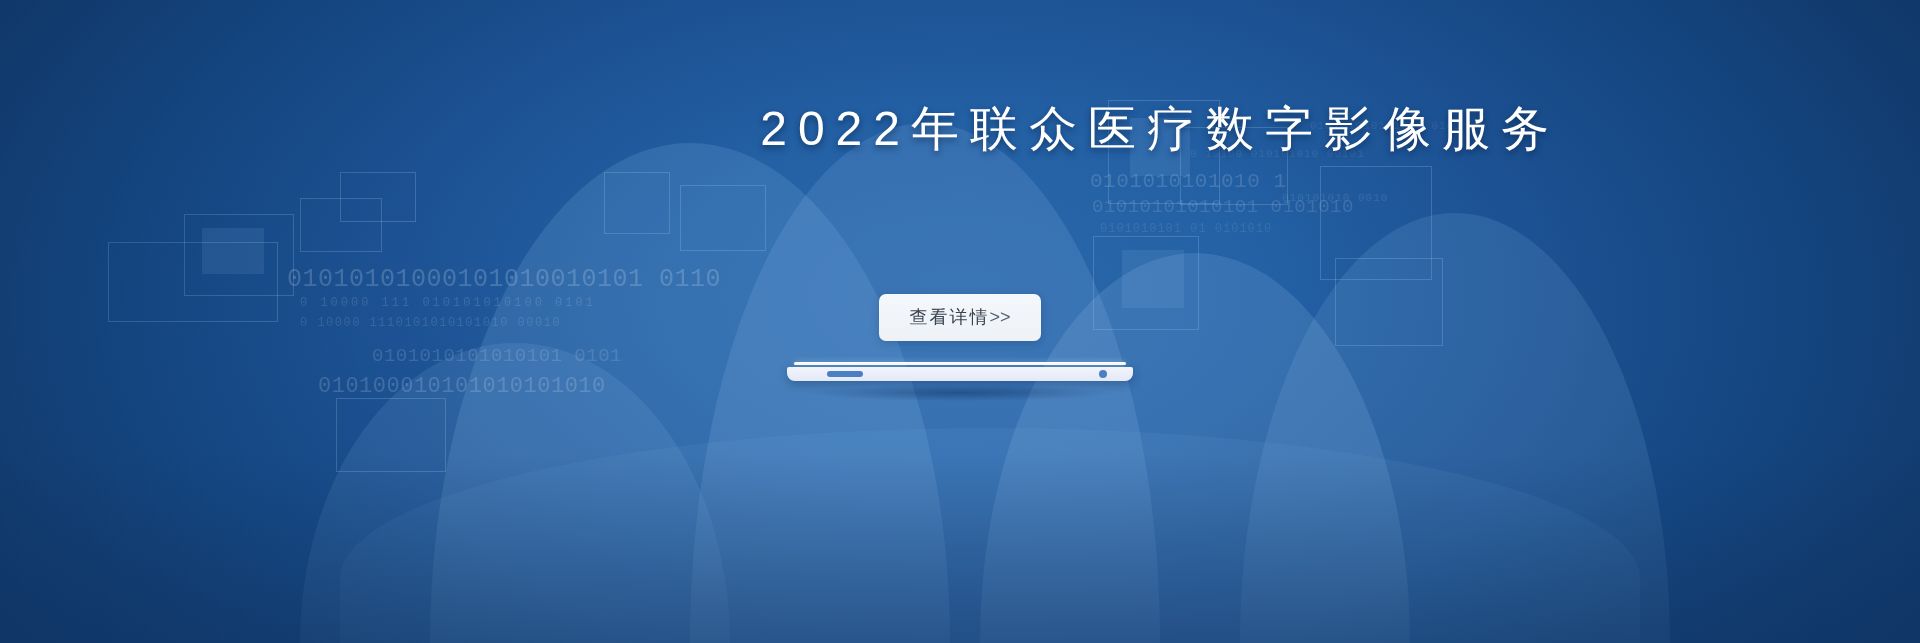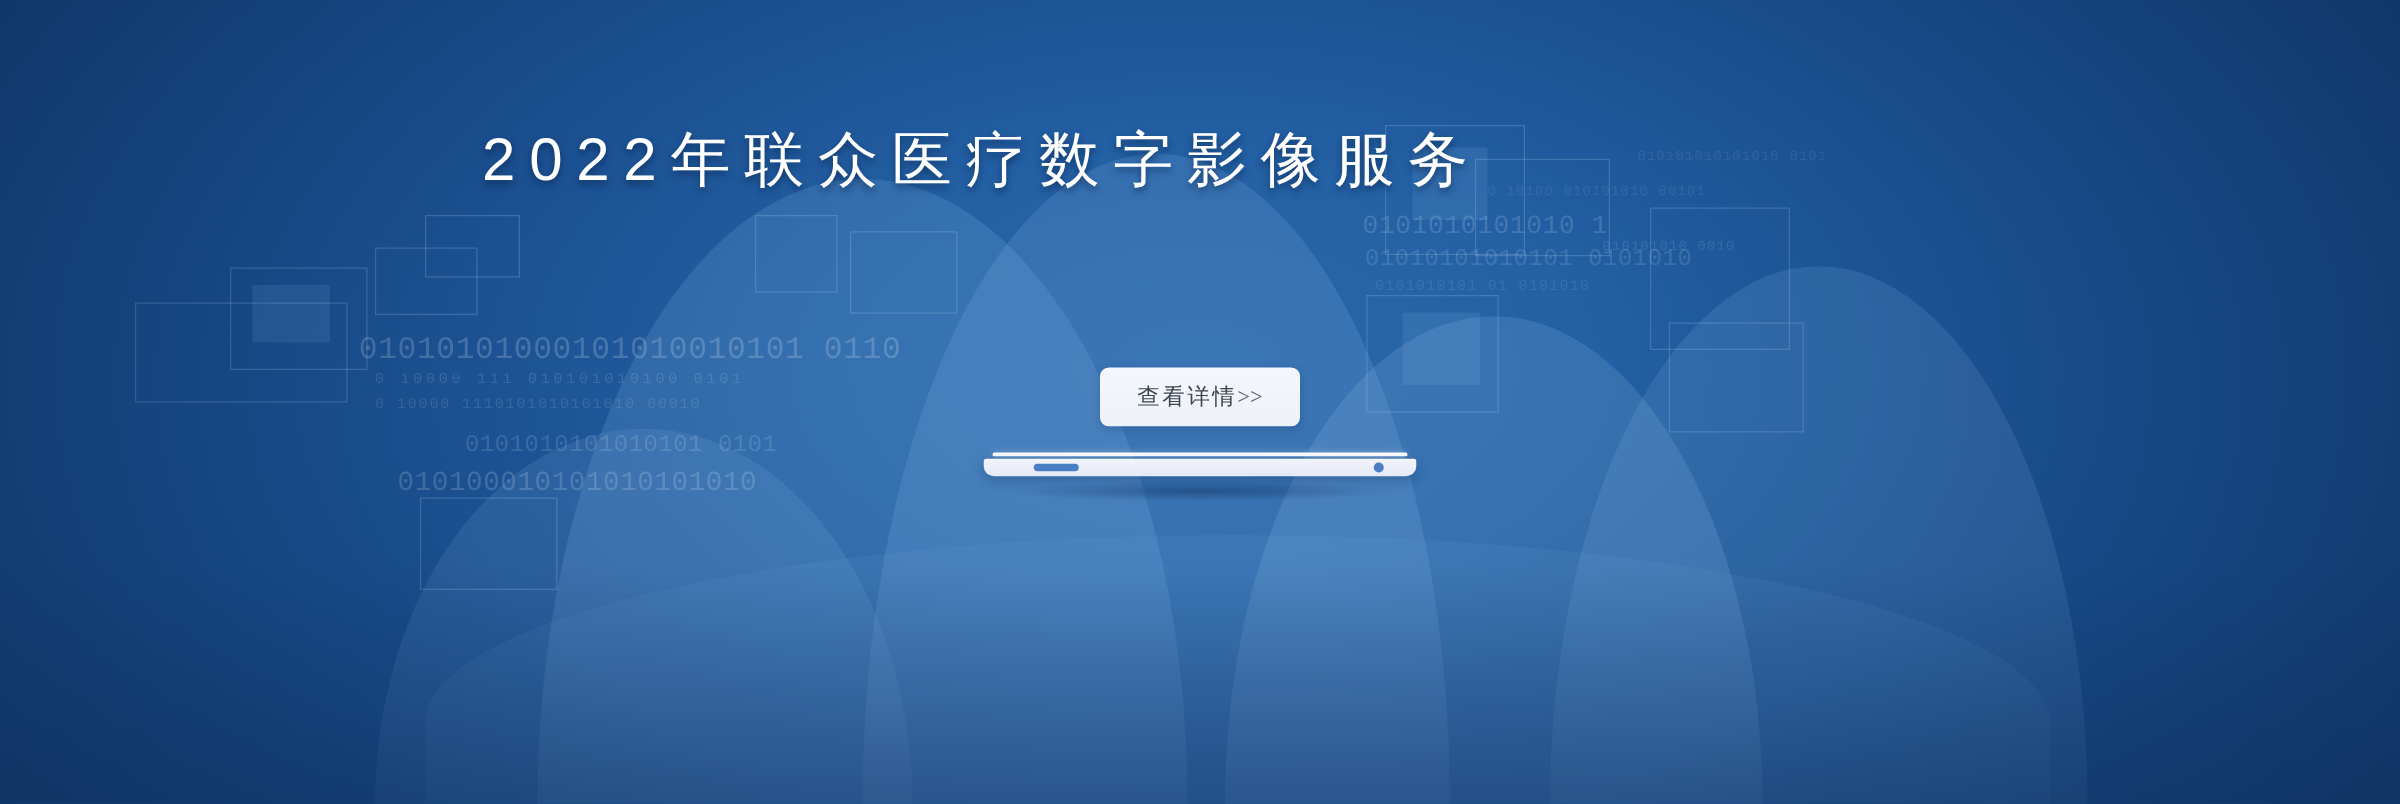--- a/index.html
+++ b/index.html
@@ -161,21 +161,21 @@
   .rect-r4 { left: 1335px; top: 258px; width: 106px; height: 86px; }
   .rect-fill-r2 { left: 1122px; top: 250px; width: 62px; height: 58px; }
   .rect-r5 { left: 1093px; top: 236px; width: 104px; height: 92px; }
 
   
   .title-block {
     position: absolute;
     left: 0;
     top: 92px;
     width: 1560px;
-    text-align: center;
+    text-align: right;
     z-index: 6;
   }
   .title-line {
     color: #ffffff;
     font-size: 48px;
     line-height: 74px;
     font-weight: 400;
     letter-spacing: 11px;
     text-indent: 11px;
     text-shadow: 0 3px 6px rgba(5, 28, 62, 0.55);
@@ -194,21 +194,21 @@
   .cta-button {
     display: inline-block;
     padding: 11px 30px 12px 30px;
     min-width: 126px;
     background: linear-gradient(180deg, #f4f7fb 0%, #eef2f7 100%);
     border: none;
     border-radius: 7px;
     color: #3b4550;
     font-size: 18px;
     letter-spacing: 2px;
-    font-family: Liberation Serif, serif;
+    font-family: Liberation Sans, sans-serif;
     box-shadow: 0 2px 8px rgba(8, 33, 70, 0.22);
     cursor: pointer;
   }
   .cta-button .arrows {
     letter-spacing: 0px;
     color: #55606c;
   }
 
   
   .laptop {

